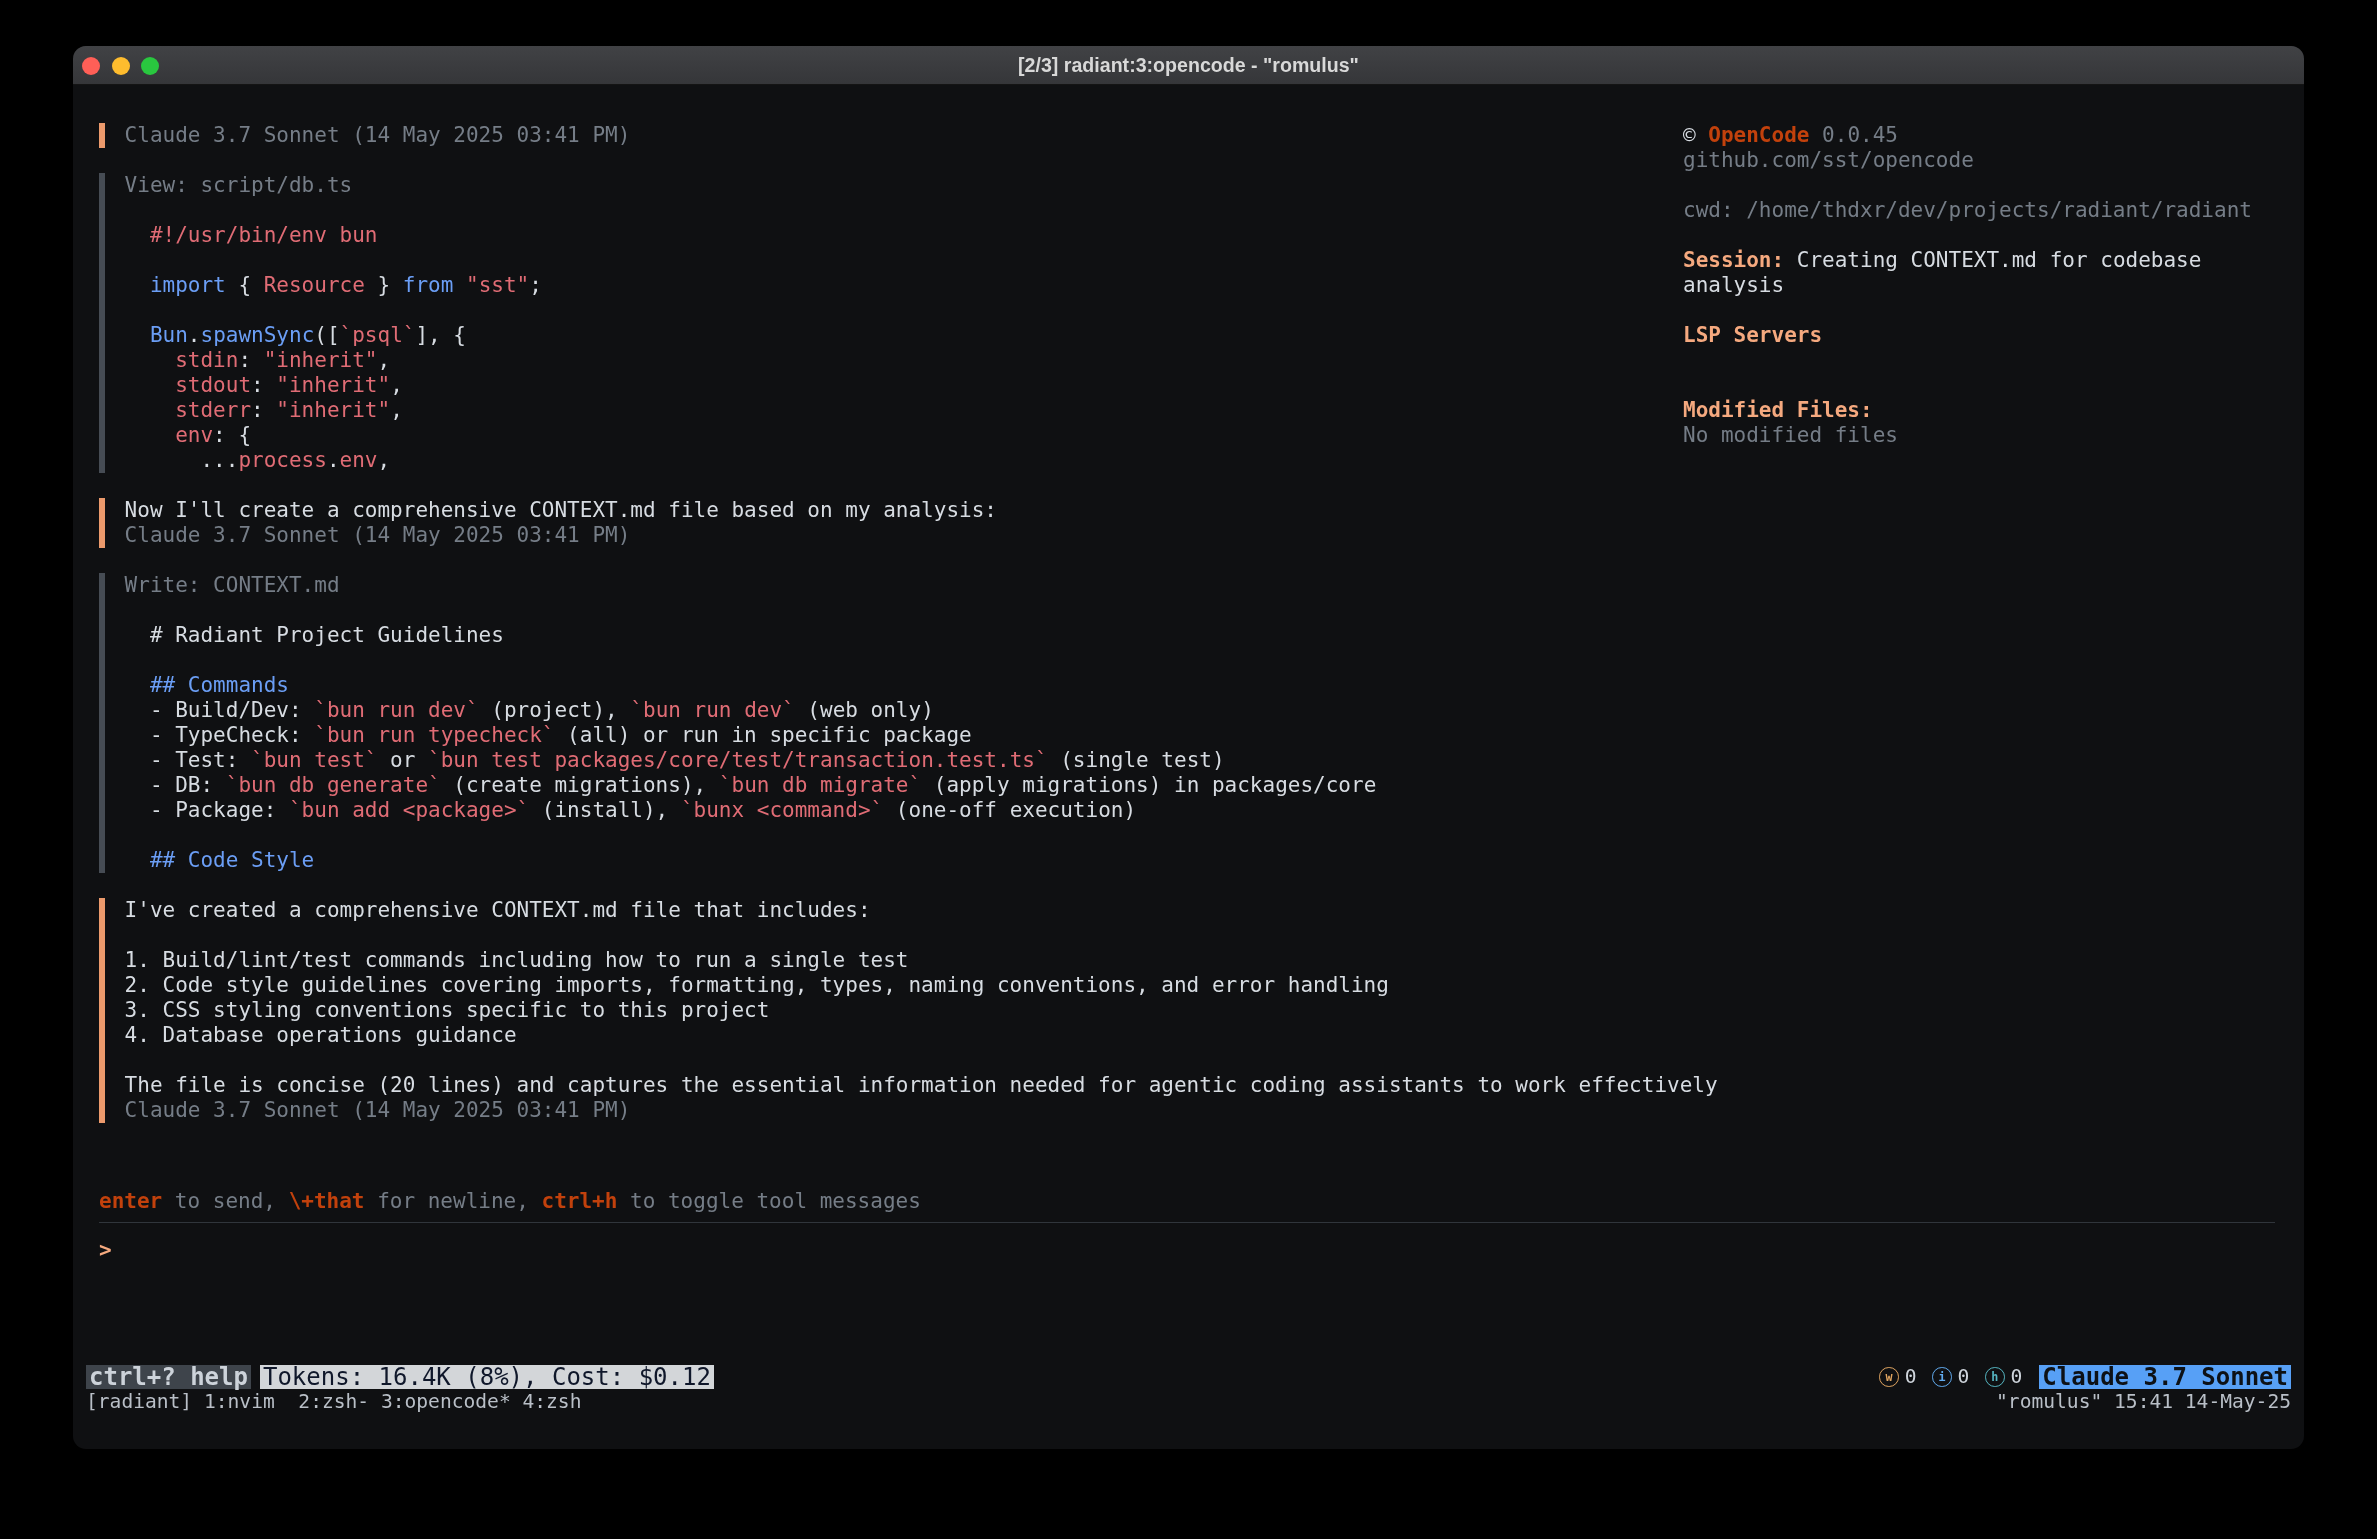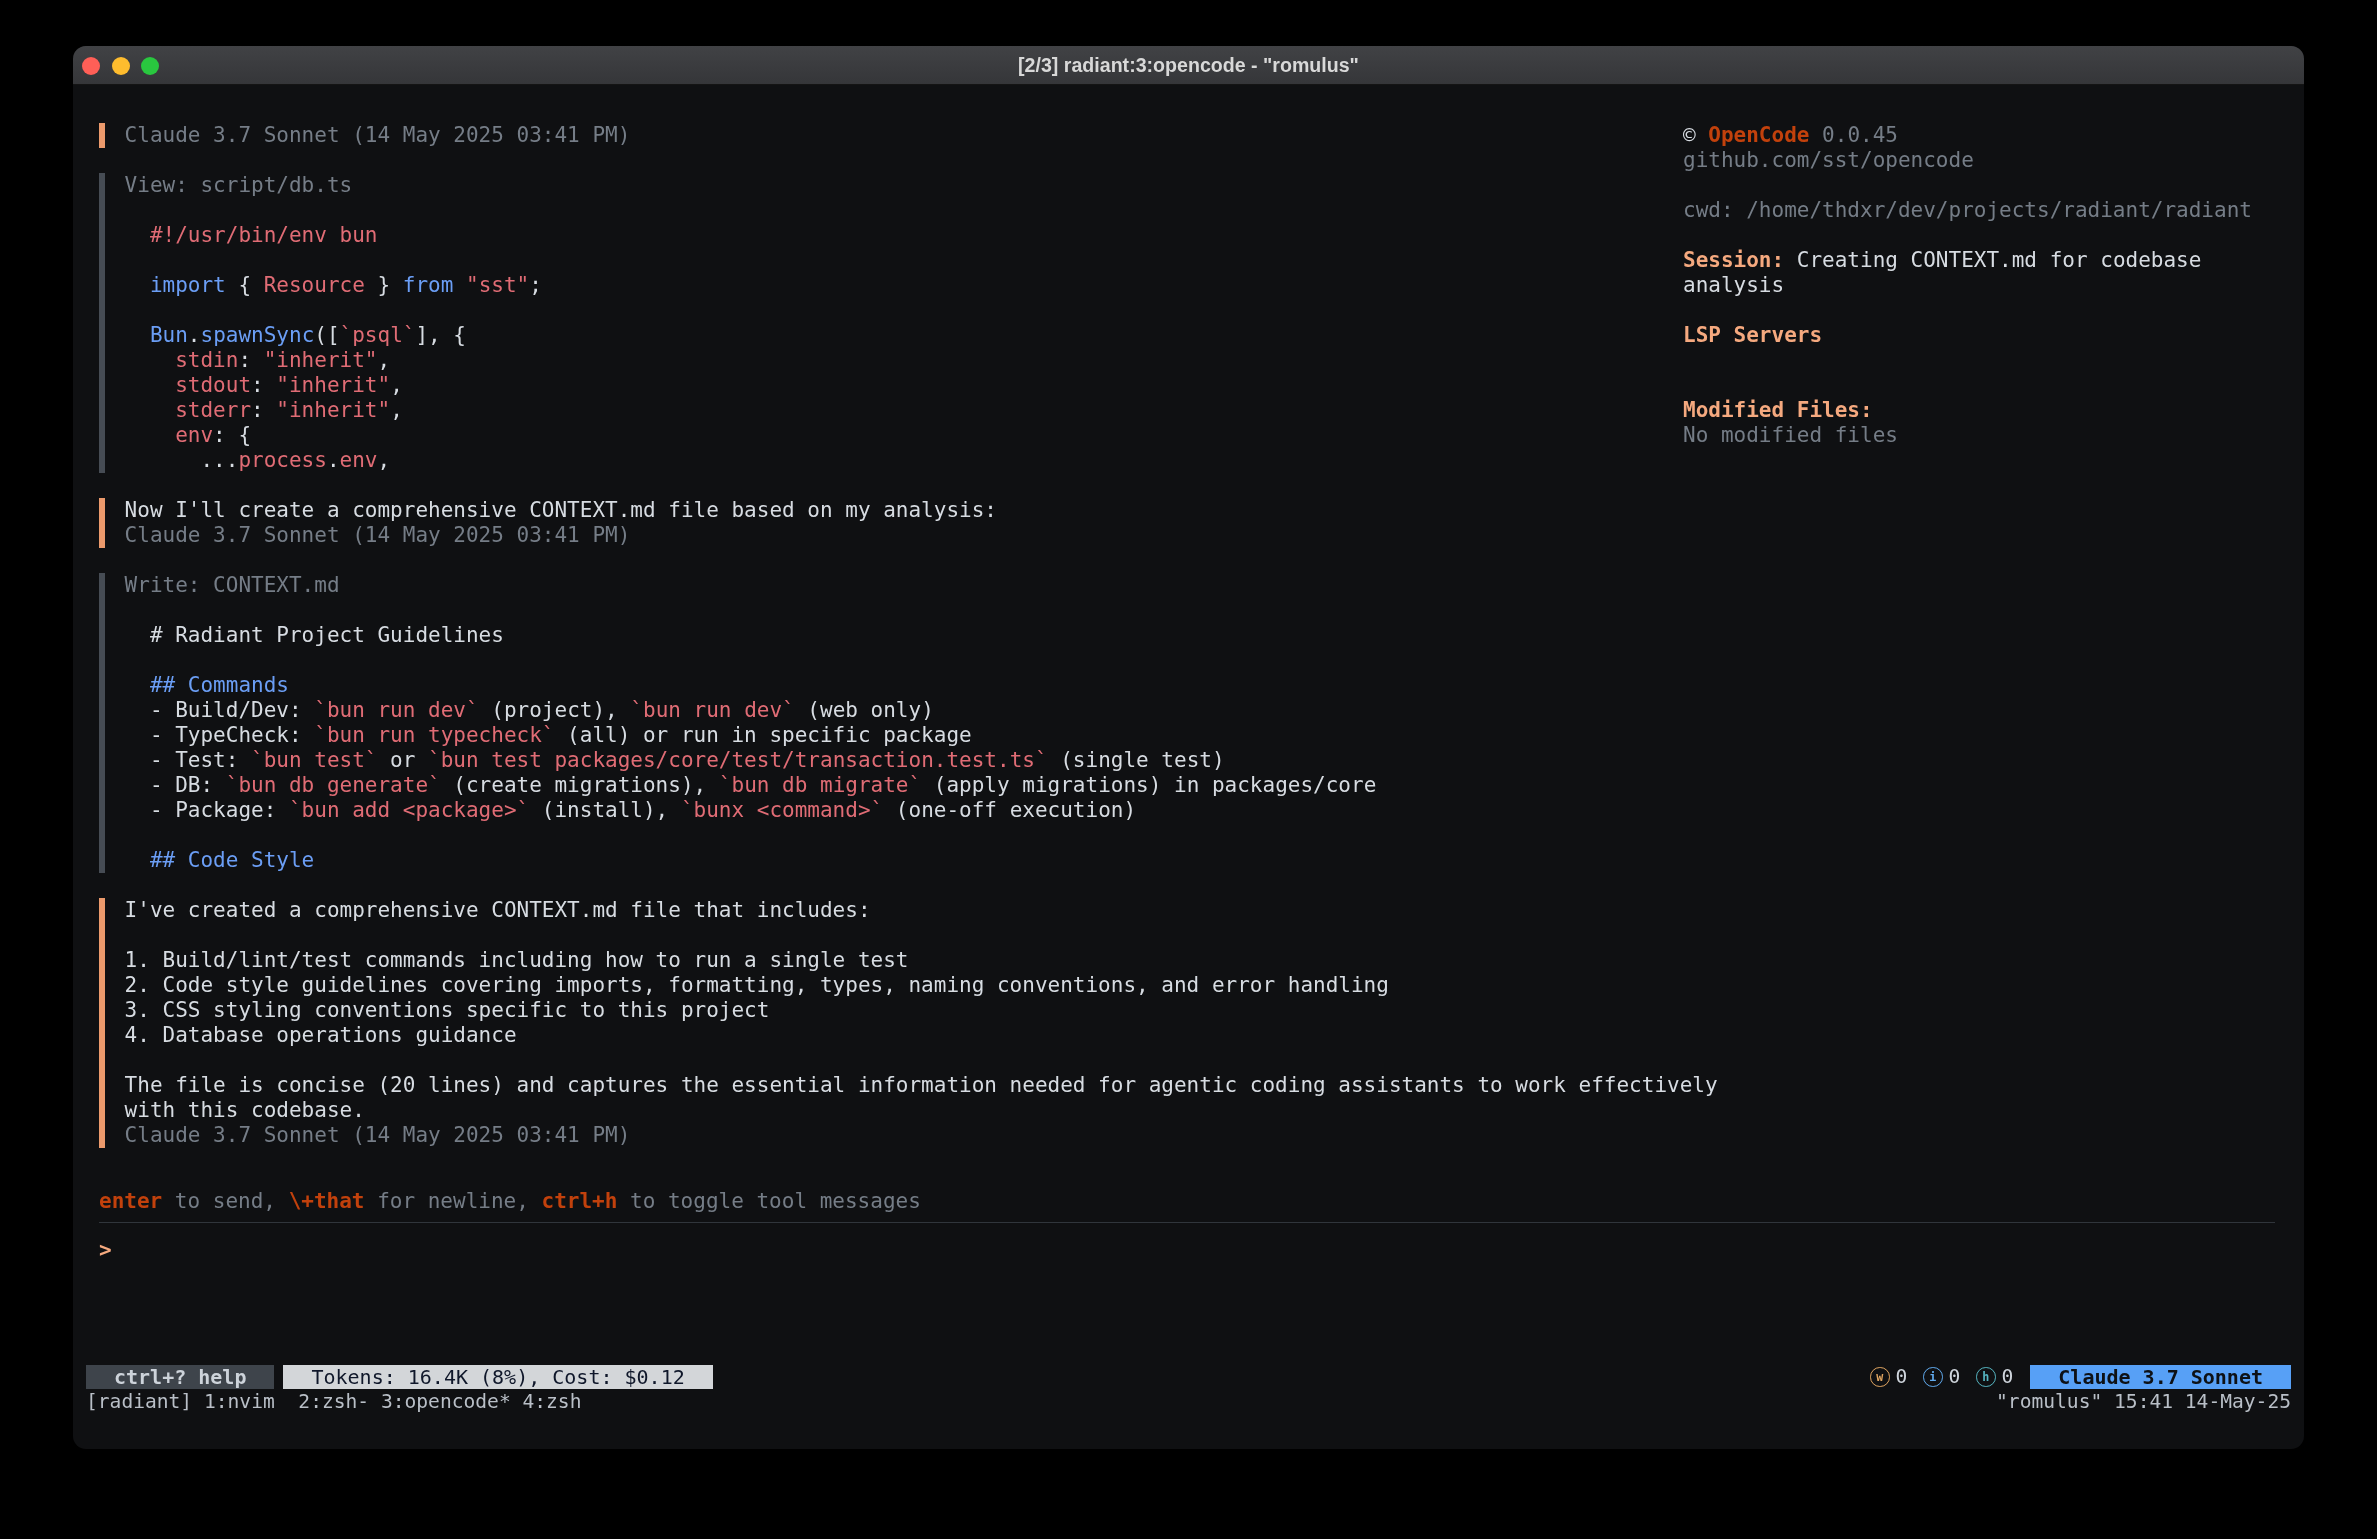--- a/index.html
+++ b/index.html
@@ -41,22 +41,22 @@
   
   .editor { position:absolute; left:26px; right:29px; top:1143px; }
   .editor-rule { border-top:1.3px solid #30353b; margin-top:7.8px; }
   .prompt-line { margin-top:15.7px; font-weight:700; }
 
   
   .status-bar { position:absolute; left:13px; right:13px; top:1319px; height:23.5px;
                 display:flex; justify-content:space-between; align-items:center;
                 font-size:19.6px; }
   .status-left,.status-right { display:flex; align-items:center; height:23.5px; }
-  .badge { display:inline-flex; align-items:center; height:23.5px; padding:0 28px;
-           white-space:pre; font-size:20px; }
+  .badge { display:inline-flex; align-items:center; height:23.5px; padding:0 3px;
+           white-space:pre; font-size:24px; }
   .badge-help   { background:#3e444b; color:#cdd3da; font-weight:700; }
   .badge-tokens { background:#d3d6d9; color:#0f172a; margin-left:9px; }
   .badge-model  { background:#57a0f6; color:#0d1116; font-weight:700; margin-left:17px; }
   .diags { display:inline-flex; align-items:center; gap:15.7px; }
   .diag  { display:inline-flex; align-items:center; gap:5.9px; }
   .diag-icon { width:19.6px; height:19.6px; border:1.3px solid currentColor; border-radius:50%;
                display:inline-flex; align-items:center; justify-content:center;
                font-size:11.7px; font-weight:700; }
   .diag-count { color:#cfd5dc; }
 
@@ -117,21 +117,20 @@
       </div>
       <div class="block bar-orange">
         <div class="line"><span class="seg-d">I've created a comprehensive CONTEXT.md file that includes:</span></div>
         <div class="line"></div>
         <div class="line"><span class="seg-d">1. Build/lint/test commands including how to run a single test</span></div>
         <div class="line"><span class="seg-d">2. Code style guidelines covering imports, formatting, types, naming conventions, and error handling</span></div>
         <div class="line"><span class="seg-d">3. CSS styling conventions specific to this project</span></div>
         <div class="line"><span class="seg-d">4. Database operations guidance</span></div>
         <div class="line"></div>
         <div class="line"><span class="seg-d">The file is concise (20 lines) and captures the essential information needed for agentic coding assistants to work effectively</span></div>
-        <div class="line"><span class="seg-d">with this codebase.</span></div>
         <div class="line"><span class="seg-m">Claude 3.7 Sonnet (14 May 2025 03:41 PM)</span></div>
       </div>
     </div>
 
   <div class="sidebar">
       <div class="line"><span class="seg-d">© </span><span class="seg-wb">OpenCode</span><span class="seg-m"> 0.0.45</span></div>
       <div class="line"><span class="seg-m">github.com/sst/opencode</span></div>
       <div class="line"></div>
       <div class="line"><span class="seg-m">cwd: /home/thdxr/dev/projects/radiant/radiant</span></div>
       <div class="line"></div>

